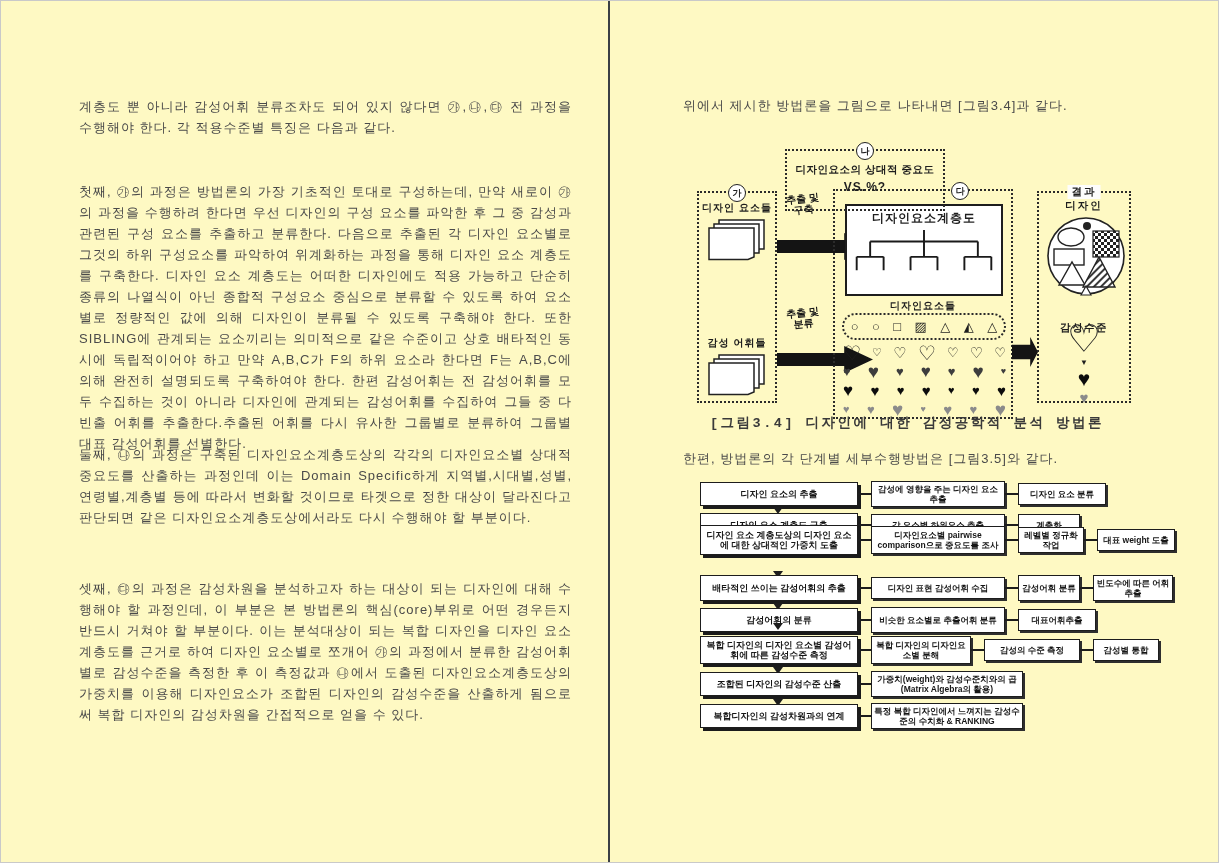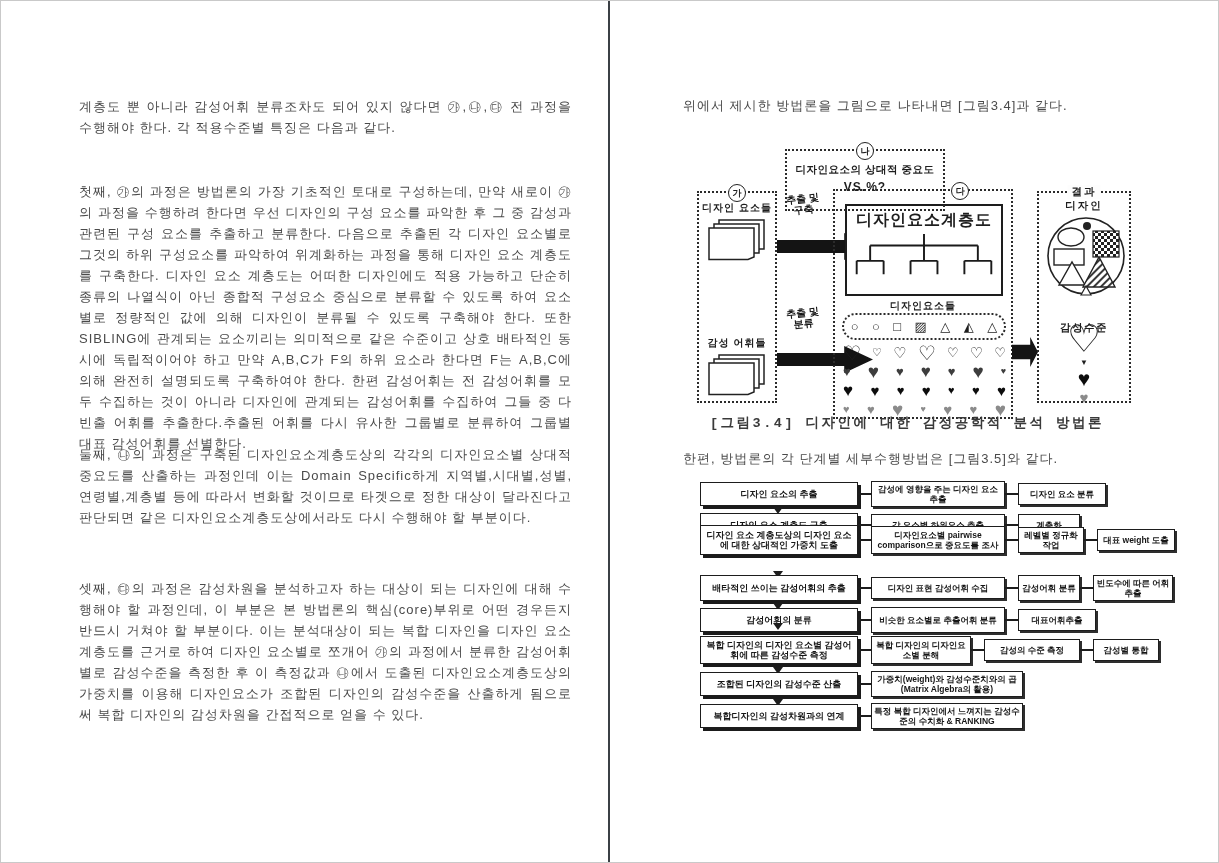--- a/index.html
+++ b/index.html
@@ -1,16 +1,16 @@
 <!DOCTYPE html>
 <html><head>
 <meta charset="utf-8">
 <style>
   html,body{margin:0;padding:0;background:#e9e9e9;}
-  .canvas{position:relative;width:1219px;height:863px;background:#ffffff;border:1px solid #c9c9c9;
+  .canvas{position:relative;width:1219px;height:863px;background:#fef9c3;border:1px solid #c9c9c9;
           box-sizing:border-box;overflow:hidden;font-family:"Liberation Sans","DejaVu Sans",sans-serif;color:#474747;}
   .divider{position:absolute;left:607px;top:0;width:2px;height:863px;background:#3b4045;}
   .page{position:absolute;top:0;height:863px;}
   .page.left{left:0;width:607px;}
   .page.right{left:609px;width:610px;}
   .body-par{position:absolute;left:78px;width:493px;font-size:13px;line-height:21px;
             letter-spacing:1px;text-align:justify;color:#4a4a4a;margin:0;}
   .intro-line{position:absolute;left:73px;width:500px;font-size:13px;letter-spacing:1px;color:#4a4a4a;margin:0;}
   .fig-caption{position:absolute;font-size:13.5px;font-weight:bold;letter-spacing:2.5px;color:#3a3a3a;text-align:left;font-family:Liberation Mono, monospace;}
 
@@ -22,21 +22,21 @@
   .figlabel{font-weight:bold;letter-spacing:1px;color:#1c1c1c;}
   .box-na{left:100px;top:10px;width:160px;height:62px;text-align:center;padding-top:12px;z-index:2;}
   .box-na .l1{font-size:10.5px;font-weight:bold;letter-spacing:0.5px;}
   .box-na .l2{font-size:12px;font-weight:bold;margin-top:3px;letter-spacing:1px;}
   .box-ga{left:12px;top:52px;width:80px;height:212px;}
   .ga-item{position:absolute;left:0;width:100%;text-align:center;font-size:10px;}
   .pages-icon{display:block;margin:4px auto 0;}
   .box-da{left:148px;top:50px;width:180px;height:230px;}
   .hier-box{position:absolute;left:10px;top:13px;width:158px;height:92px;border:2px solid #1d1d1d;
             background:#fff;text-align:center;box-sizing:border-box;}
-  .hier-title{font-size:16px;font-weight:bold;letter-spacing:1px;margin-top:4px;}
+  .hier-title{font-size:12px;font-weight:bold;letter-spacing:1px;margin-top:4px;}
   .elements-label{position:absolute;left:0;top:108px;width:100%;text-align:center;font-size:10px;font-weight:bold;letter-spacing:1px;}
   .shape-ellipse{position:absolute;left:7px;top:122px;width:164px;height:27px;border:2px dotted #2b2b2b;
                  border-radius:14px;display:flex;justify-content:space-around;align-items:center;
                  font-size:13px;font-weight:bold;color:#1d1d1d;box-sizing:border-box;}
   .hearts{position:absolute;left:6px;top:152px;width:167px;}
   .hr{display:flex;justify-content:space-between;align-items:center;height:19px;padding:0 2px;line-height:1;}
   .hr span{display:inline-block;}
   .h-outline{color:#1f1f1f;} .h-checker{color:#3d3d3d;} .h-solid{color:#0c0c0c;} .h-hatch{color:#8b8b8b;}
   .harrow{position:absolute;background:#141414;
           clip-path:polygon(0 26%,70% 26%,70% 0,100% 50%,70% 100%,70% 74%,0 74%);}

